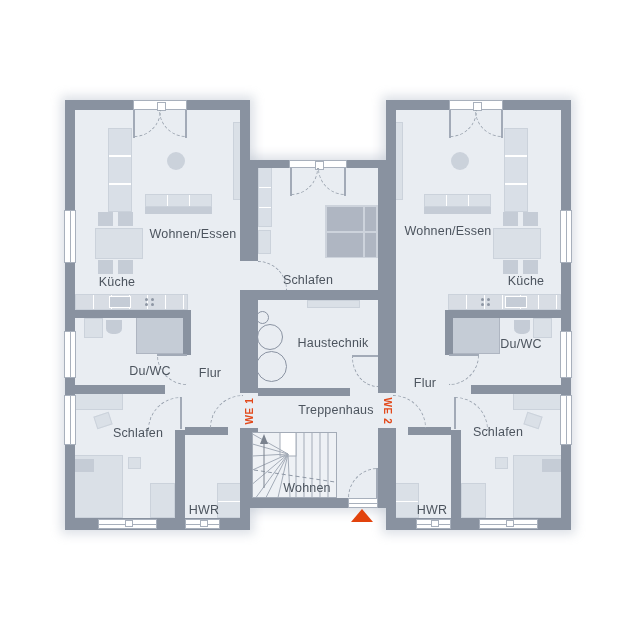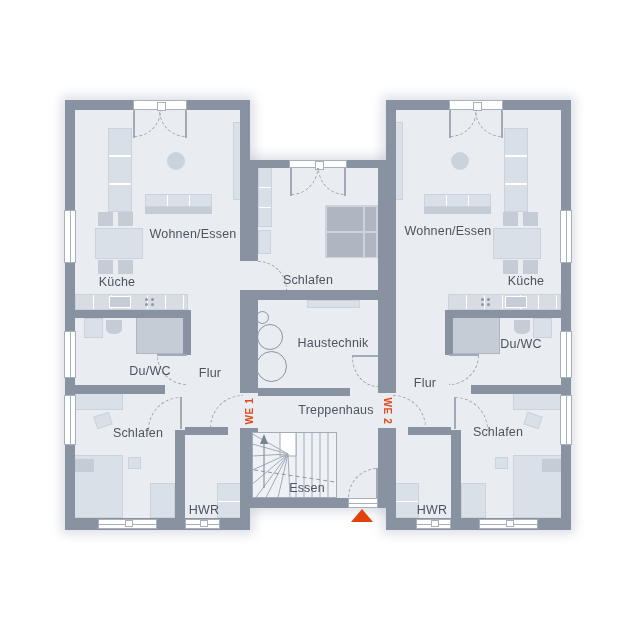--- a/index.html
+++ b/index.html
@@ -250,18 +250,18 @@
   <div class="lbl" style="left:448px;top:231px">Wohnen/Essen</div>
   <div class="lbl" style="left:526px;top:281px">Küche</div>
   <div class="lbl" style="left:521px;top:344px">Du/WC</div>
   <div class="lbl" style="left:425px;top:383px">Flur</div>
   <div class="lbl" style="left:498px;top:432px">Schlafen</div>
   <div class="lbl" style="left:432px;top:510px">HWR</div>
 
   <div class="lbl" style="left:308px;top:280px">Schlafen</div>
   <div class="lbl" style="left:333px;top:343px">Haustechnik</div>
   <div class="lbl" style="left:336px;top:410px">Treppenhaus</div>
-  <div class="lbl" style="left:307px;top:488px">Essen</div>
+  <div class="lbl" style="left:307px;top:488px">Wohnen</div>
 
   <div class="unit ccw" style="left:249px;top:411px">WE 1</div>
   <div class="unit cw" style="left:387px;top:411px">WE 2</div>
 
 </div>
 
 </body></html>

